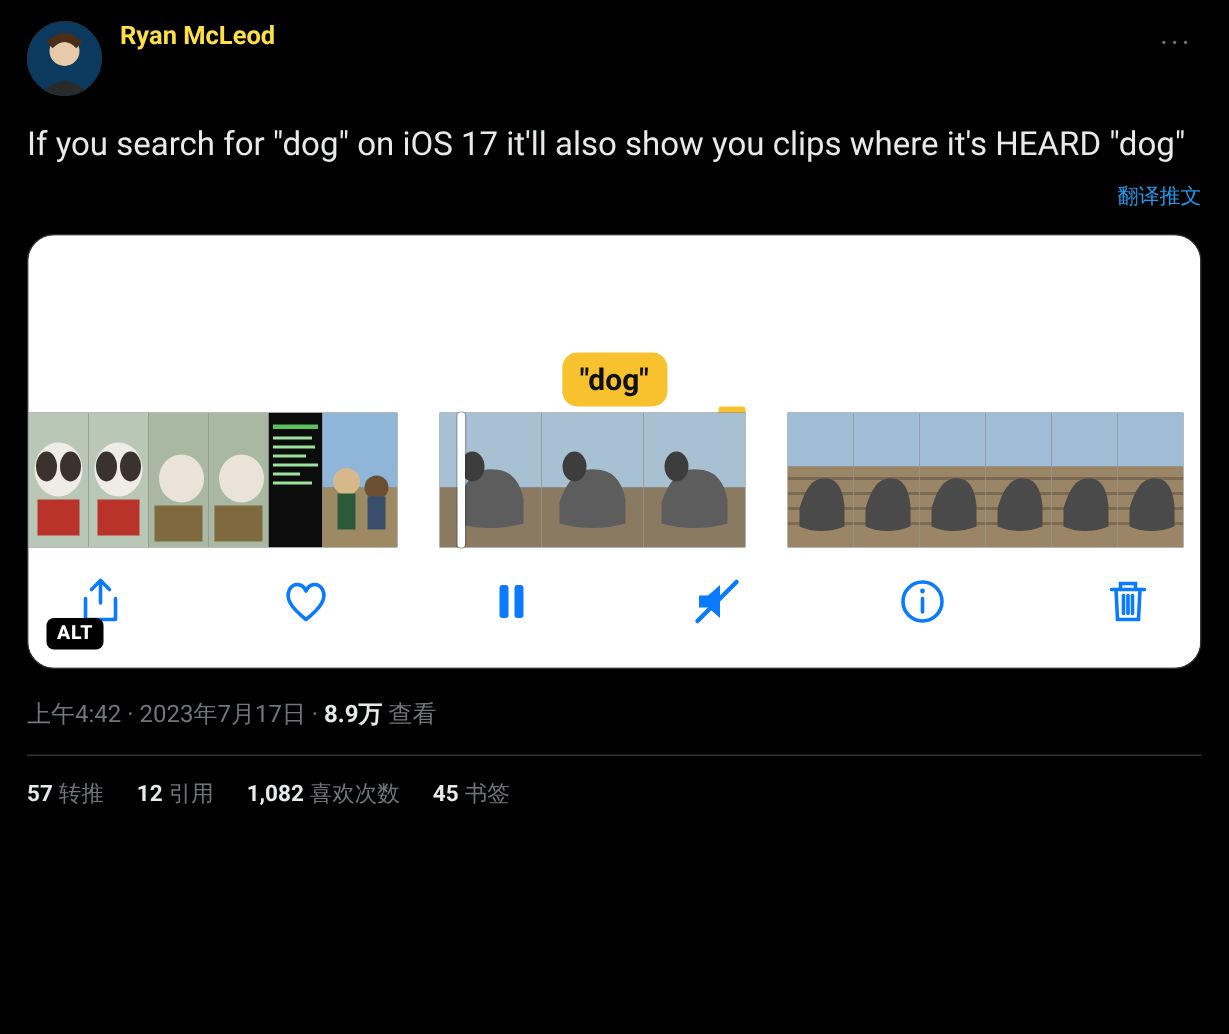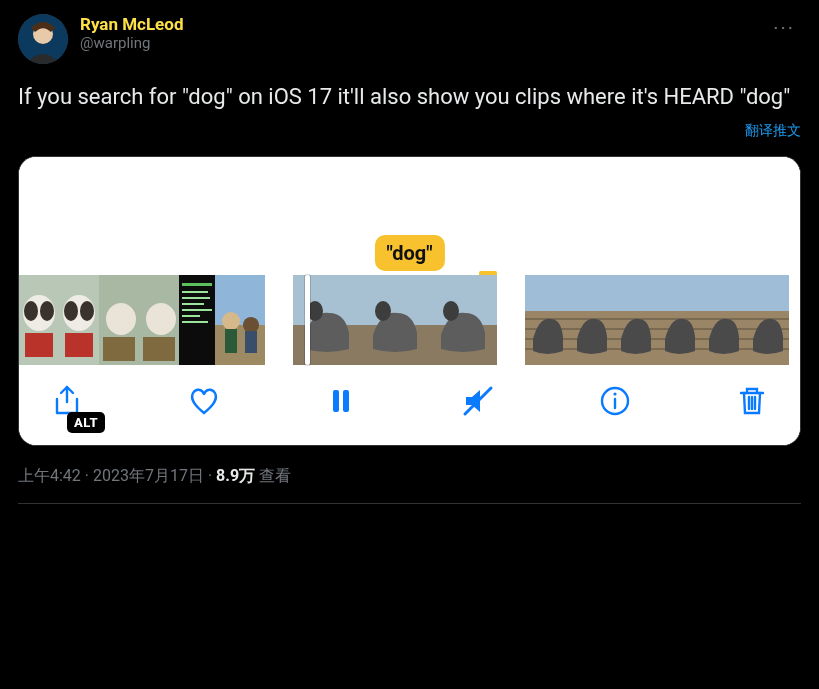--- a/index.html
+++ b/index.html
@@ -20,21 +20,21 @@
   .tag-tick { position: absolute; left: 460px; bottom: -2px; width: 18px; height: 6px; background: #f7c22e; border-radius: 2px; }
   .filmstrip { display: flex; height: 90px; background: #fff; align-items: stretch; padding: 0; gap: 0; }
   .clip-group { display: flex; align-items: stretch; }
   .gap { width: 28px; background: #fff; }
   .thumb { height: 90px; background: #777; position: relative; overflow: hidden; flex-shrink: 0; }
   .thumb svg { width: 100%; height: 100%; display: block; }
   .playhead { position: absolute; top: 0; bottom: 0; width: 5px; background: #fff; border-radius: 2px; box-shadow: 0 0 0 1px rgba(0,0,0,0.15); }
   .toolbar { display: flex; justify-content: space-between; align-items: center; padding: 18px 30px 26px 30px; background: #fff; }
   .tb-btn { width: 36px; height: 36px; display: flex; align-items: center; justify-content: center; cursor: pointer; }
   .tb-btn svg { width: 34px; height: 34px; }
-  .alt-badge { position: absolute; left: 12px; bottom: 12px; background: #000; color: #fff; font-weight: 800; font-size: 13px; padding: 3px 7px; border-radius: 5px; letter-spacing: 0.5px; margin-left: 36px; }
+  .alt-badge { position: absolute; left: 12px; bottom: 12px; background: #000; color: #fff; font-weight: 800; font-size: 13px; padding: 3px 7px; border-radius: 5px; letter-spacing: 0.5px; }
   .meta-line { margin-top: 20px; color: #71767b; font-size: 16px; }
   .meta-line .bold { color: #e7e9ea; font-weight: 700; }
   .divider { border: none; border-top: 1px solid #2f3336; margin-top: 16px; }
   .stats { display: flex; gap: 22px; margin-top: 16px; font-size: 15px; color: #71767b; }
   .stats .num { color: #e7e9ea; font-weight: 700; margin-right: 4px; }
 </style>
 </head>
 <body>
 
 <div class="tweet">
@@ -43,21 +43,20 @@
     <div class="avatar">
       <svg viewBox="0 0 50 50">
         <rect width="50" height="50" fill="#0b3a5e"></rect>
         <circle cx="25" cy="20" r="10" fill="#e8c9a9"></circle>
         <path d="M8 50 Q25 30 42 50 Z" fill="#2a2a2a"></path>
         <path d="M15 16 Q25 6 35 16" stroke="#4a2e18" stroke-width="6" fill="none"></path>
       </svg>
     </div>
     <div class="user-block">
       <span class="display-name">Ryan McLeod</span>
-      <span class="handle">@warpling</span>
     </div>
     <div class="more-btn">···</div>
   </div>
 
   <div class="body-text">If you search for "dog" on iOS 17 it'll also show you clips where it's HEARD "dog"</div>
 
   <div class="translate">翻译推文</div>
 
   <div class="media-card">
     <div class="media-top">
@@ -285,14 +284,20 @@
 
     <div class="alt-badge">ALT</div>
   </div>
 
   <div class="meta-line">
     <span>上午4:42</span><span> · </span><span>2023年7月17日</span><span> · </span><span class="bold">8.9万</span><span> 查看</span>
   </div>
 
   <hr class="divider">
 
+  <div class="stats">
+    <div><span class="num">57</span><span>转推</span></div>
+    <div><span class="num">12</span><span>引用</span></div>
+    <div><span class="num">1,082</span><span>喜欢次数</span></div>
+    <div><span class="num">45</span><span>书签</span></div>
+  </div>
 
 </div>
 
 </body></html>

